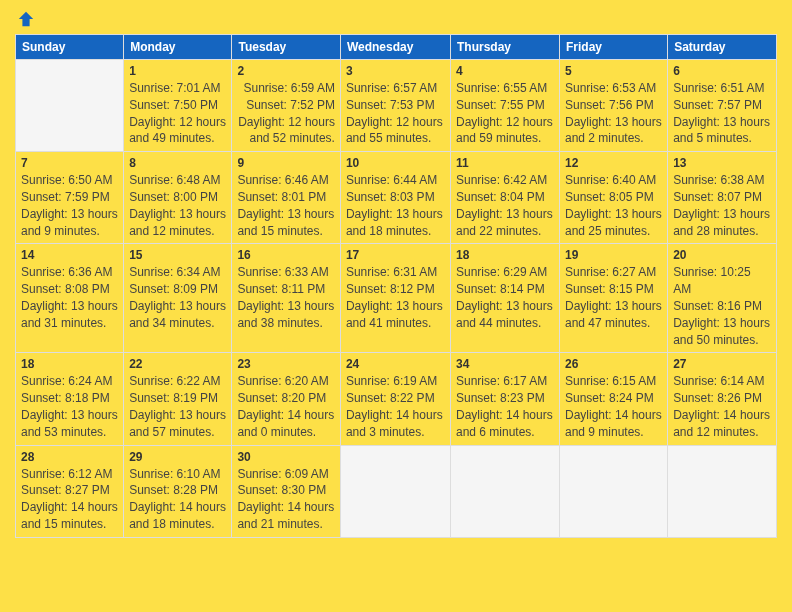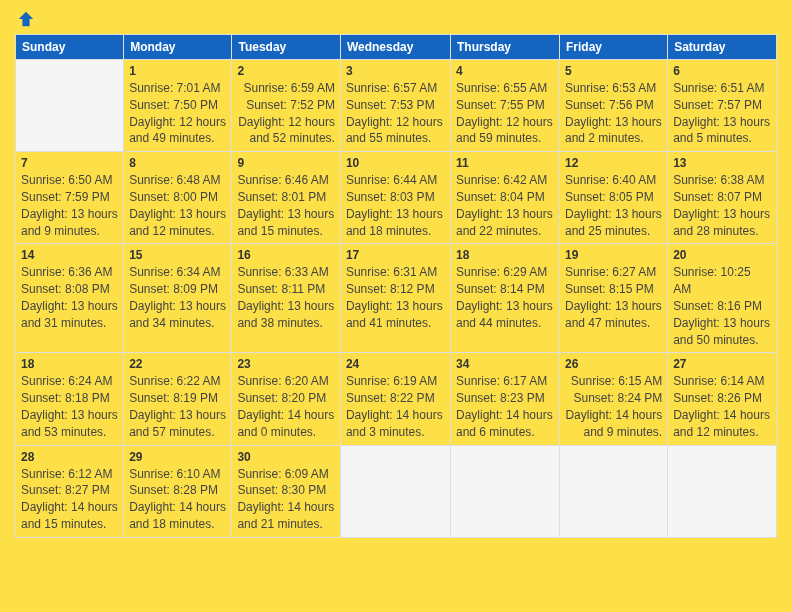--- a/index.html
+++ b/index.html
@@ -308,21 +308,21 @@
           </td>
           <td>
             <span class="day-num">34</span>
             <div class="day-info" style="white-space: pre-line;">Sunrise: 6:17 AM
 Sunset: 8:23 PM
 Daylight: 14 hours
 and 6 minutes.</div>
           </td>
           <td>
             <span class="day-num">26</span>
-            <div class="day-info" style="white-space: pre-line; text-align: right;">Sunrise: 6:15 AM
+            <div class="day-info" style="white-space: pre-line;">Sunrise: 6:15 AM
 Sunset: 8:24 PM
 Daylight: 14 hours
 and 9 minutes.</div>
           </td>
           <td>
             <span class="day-num">27</span>
             <div class="day-info" style="white-space: pre-line;">Sunrise: 6:14 AM
 Sunset: 8:26 PM
 Daylight: 14 hours
 and 12 minutes.</div>

